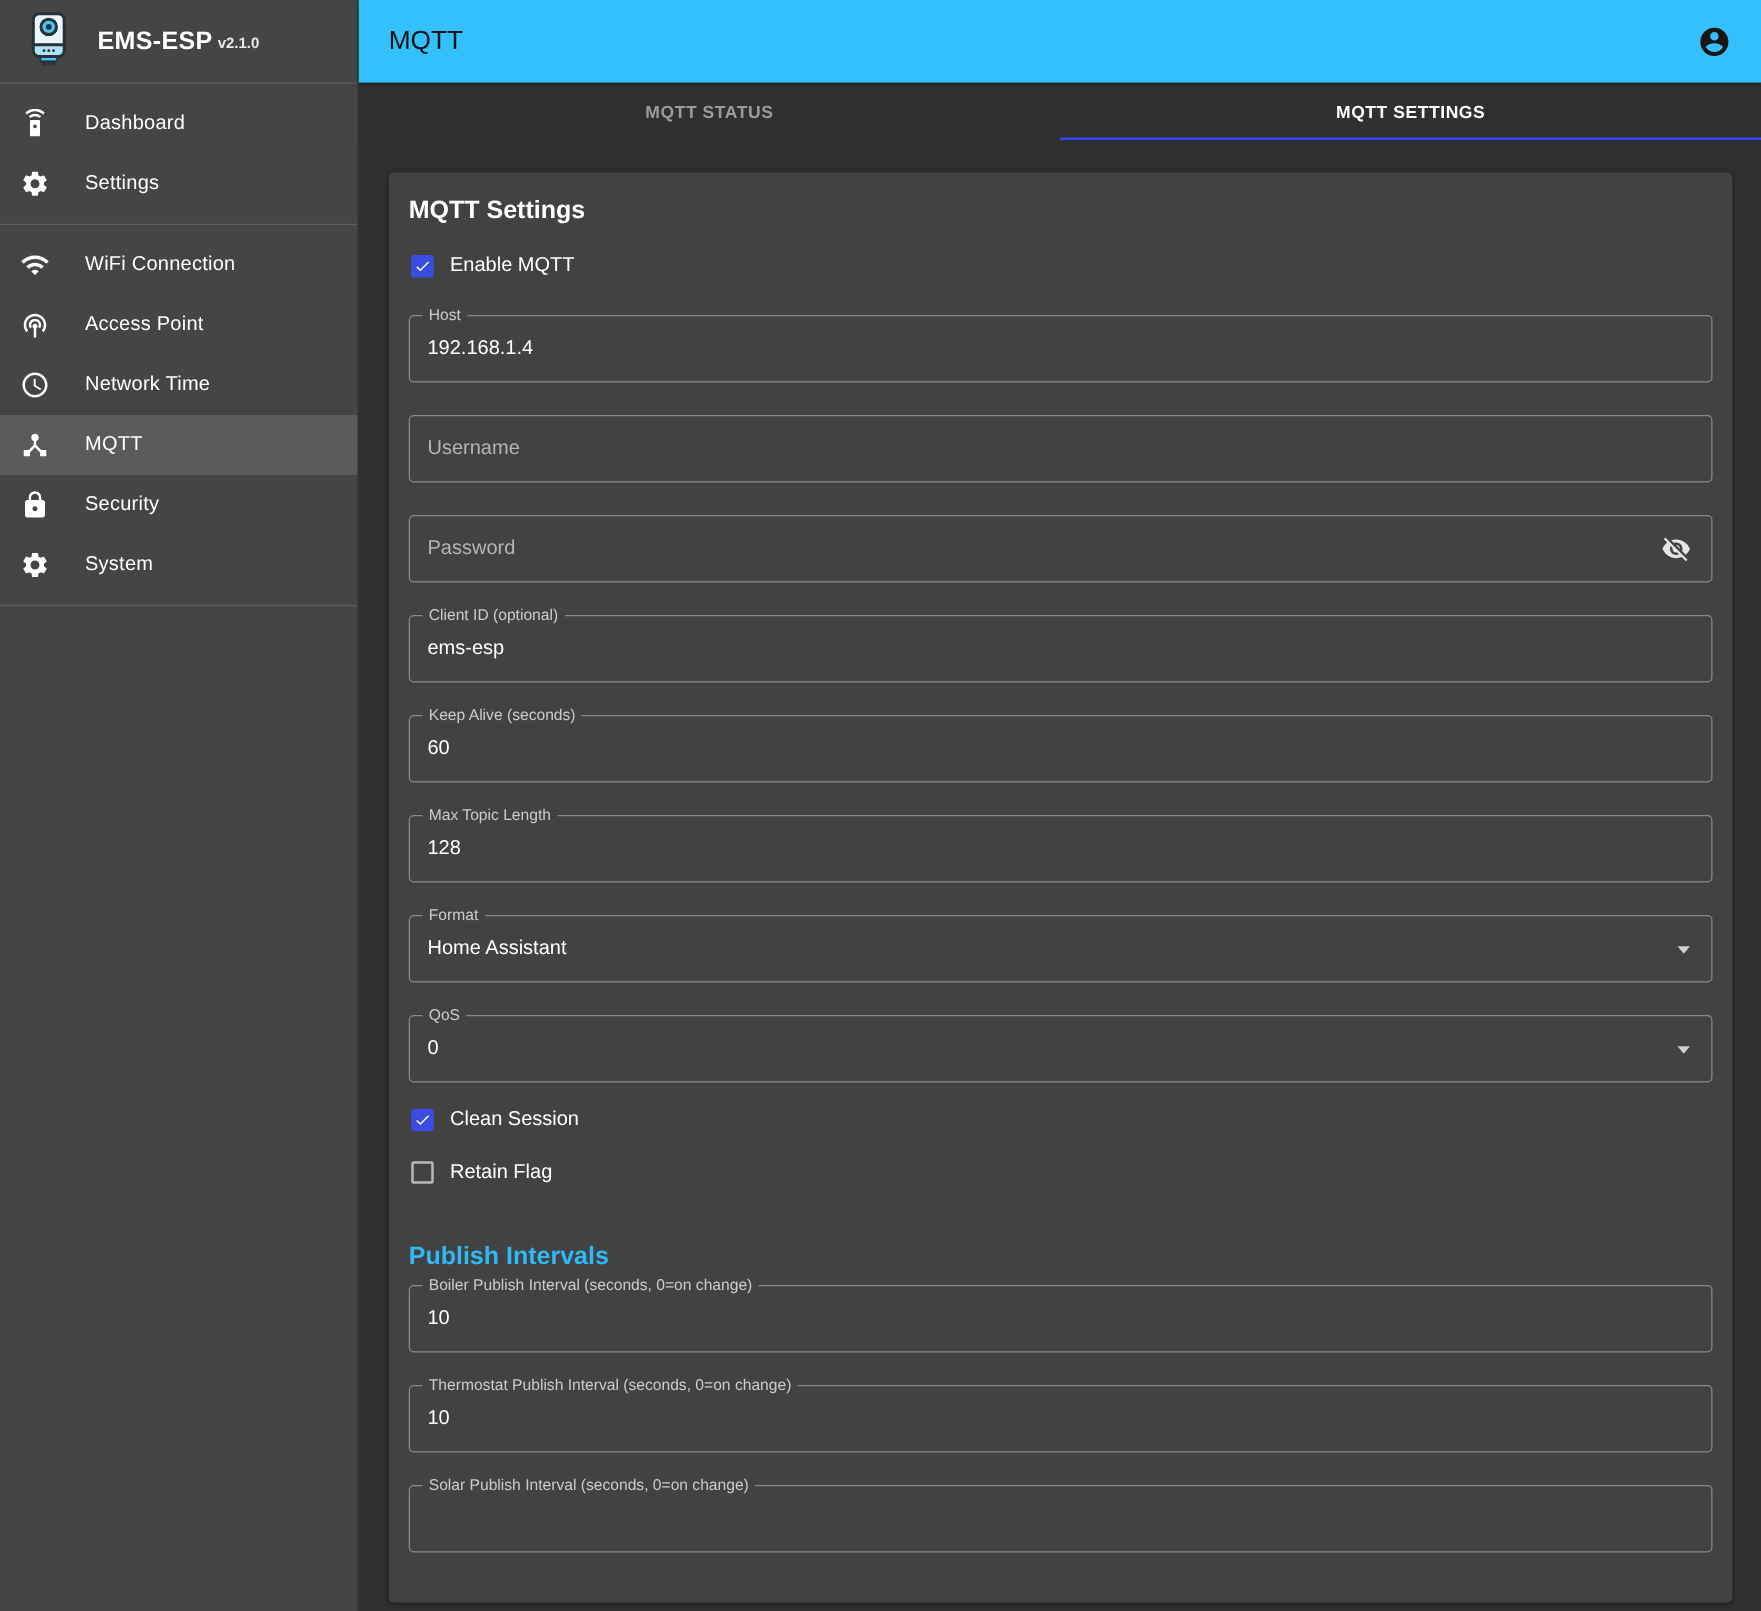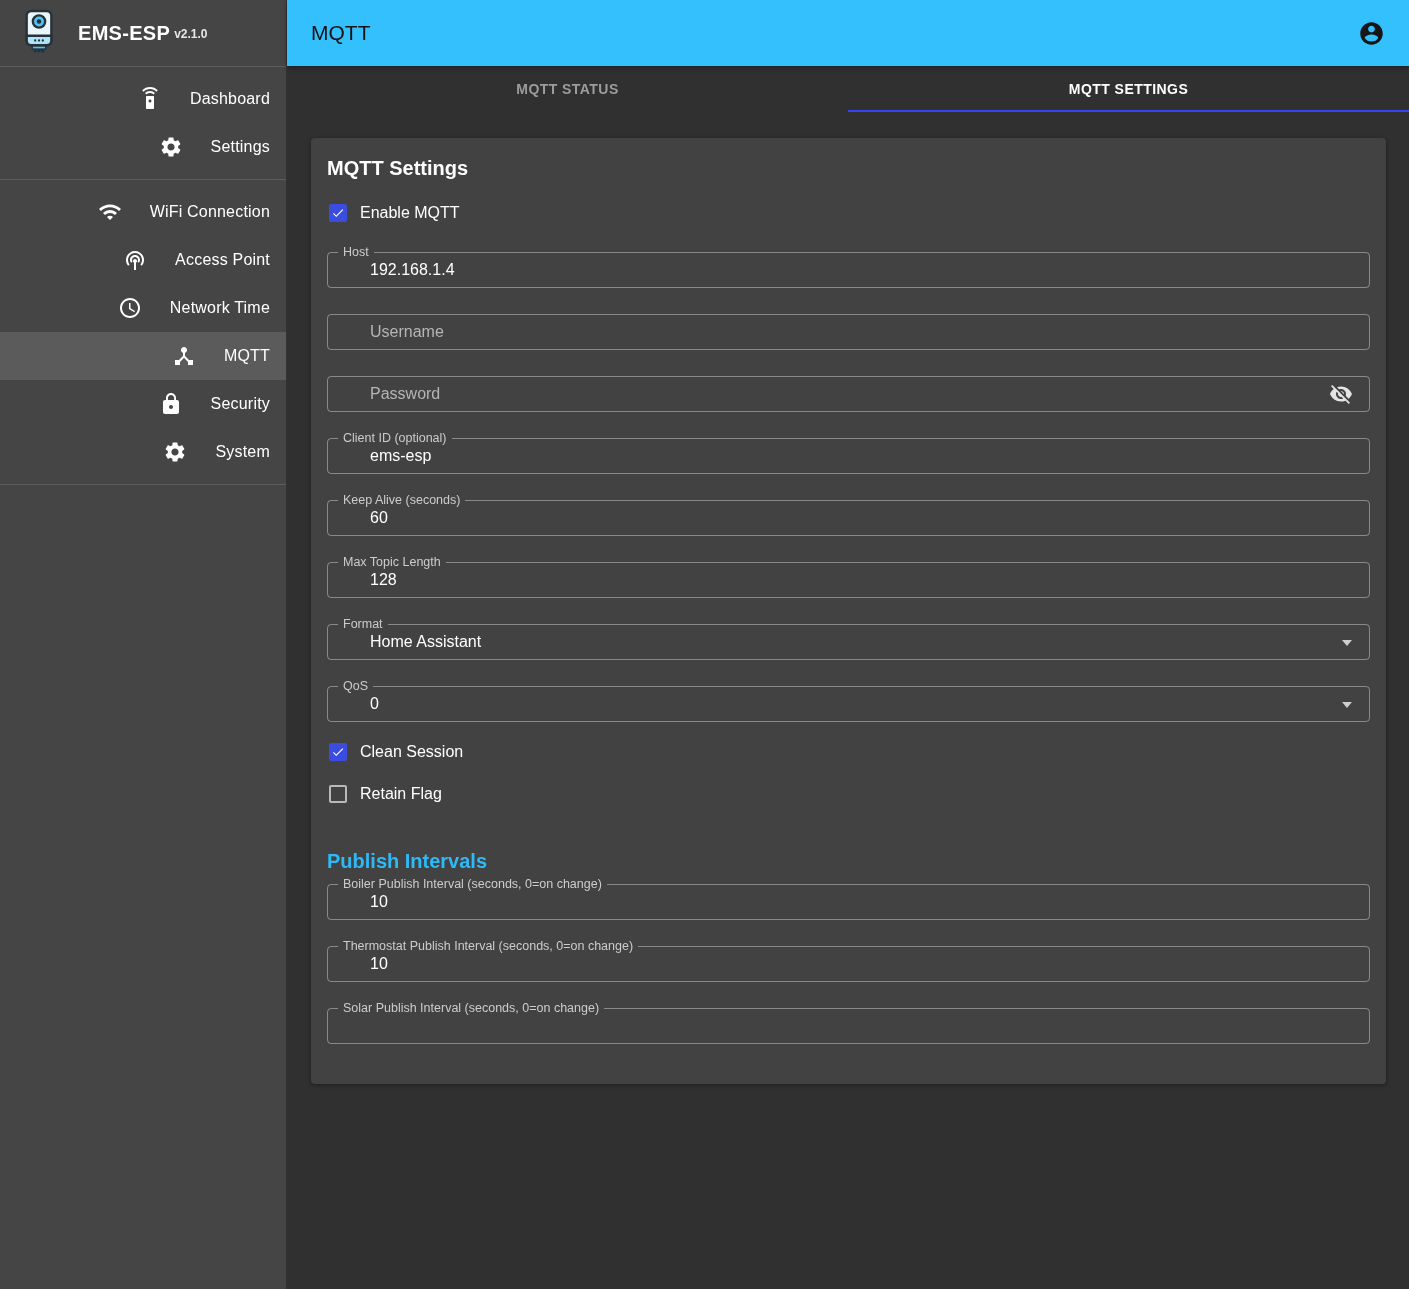--- a/index.html
+++ b/index.html
@@ -9,21 +9,21 @@
   .app { display:flex; width:100%; height:100%; }
 
   
   .sidebar { width:287px; min-width:287px; height:100%; background:#454545;
     border-right:1px solid rgba(0,0,0,0.25); color:#fff; }
   .sidebar-header { height:66px; display:flex; align-items:center; padding:0 16px 0 20px; }
   .brand { font-size:20px; font-weight:700; letter-spacing:.3px; margin-left:20px; }
   .brand-version { font-size:12px; font-weight:700; color:#e8e8e8; margin-left:4px; position:relative; top:1px; }
   .divider { height:1px; background:rgba(255,255,255,0.13); }
   .nav-group { padding:8px 0; }
-  .nav-item { height:48px; display:flex; align-items:center; padding:0 16px; cursor:pointer;justify-content:flex-end; }
+  .nav-item { height:48px; display:flex; align-items:center; padding:0 16px; cursor:pointer; }
   .nav-item.selected { background:rgba(255,255,255,0.12); }
   .nav-icon { width:24px; height:24px; margin-right:28px; flex:none; }
   .nav-icon svg { width:24px; height:24px; fill:#ffffff; display:block; }
   .nav-label { font-size:16px; font-weight:500; letter-spacing:.2px; }
 
   
   .main { flex:1; display:flex; flex-direction:column; height:100%; background:#303030; }
 
   .appbar { height:66px; background:#34bffd; display:flex; align-items:center;
     padding:0 14px 0 24px; box-shadow:0 2px 5px rgba(0,0,0,0.35); position:relative; z-index:3; }
@@ -50,22 +50,22 @@
   .check-row.first { margin-top:18px; height:26px; }
   .check-row.mid { margin-top:9px; height:42px; }
   .check-row.mid2 { height:42px; }
   .checkbox { width:18px; height:18px; margin-left:2px; border:2px solid #b9b9b9; border-radius:2px;
     display:flex; align-items:center; justify-content:center; background:transparent; }
   .checkbox svg { width:16px; height:16px; fill:#fff; display:none; }
   .checkbox.checked { background:#3b4ce1; border-color:#3b4ce1; }
   .checkbox.checked svg { display:block; }
   .check-label { font-size:16px; margin-left:13px; }
 
-  .field { position:relative; height:36px; margin-top:26px; border:1px solid rgba(255,255,255,0.38);
-    border-radius:4px; display:flex; align-items:center; background:transparent;padding-left:28px; }
+  .field { position:relative; height:54px; margin-top:26px; border:1px solid rgba(255,255,255,0.38);
+    border-radius:4px; display:flex; align-items:center; background:transparent; }
   .notch-label { position:absolute; top:-9px; left:10px; font-size:12.5px; color:#cccccc;
     background:#424242; padding:0 5px; line-height:17px; white-space:nowrap; }
   .field-input { flex:1; height:100%; background:transparent; border:none; outline:none;
     color:#fff; font-size:16px; padding:0 14px; font-family:"Liberation Sans","DejaVu Sans",sans-serif; }
   .field-input::placeholder { color:#b5b5b5; opacity:1; }
   .select-value { font-size:16px; color:#fff; padding-left:14px; }
   .caret { position:absolute; right:17px; top:50%; margin-top:-2px; width:0; height:0;
     border-left:5px solid transparent; border-right:5px solid transparent; border-top:6px solid #cfcfcf; }
   .adorn-button { position:absolute; right:8px; top:50%; transform:translateY(-50%); width:40px; height:40px;
     display:flex; align-items:center; justify-content:center; border-radius:50%; cursor:pointer; }

